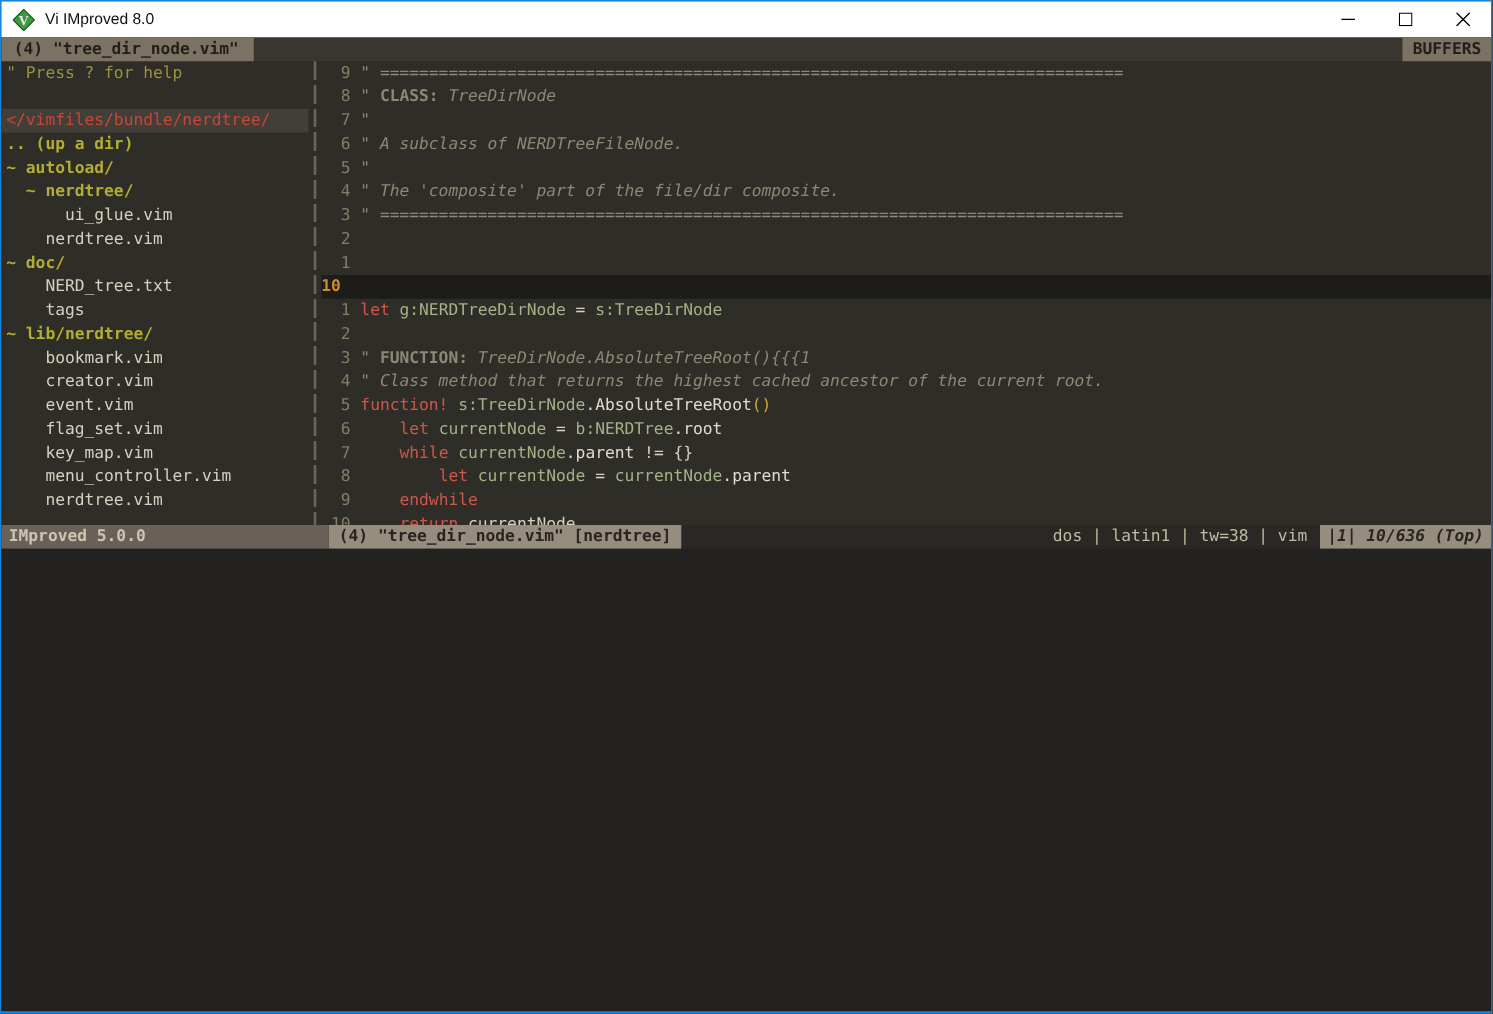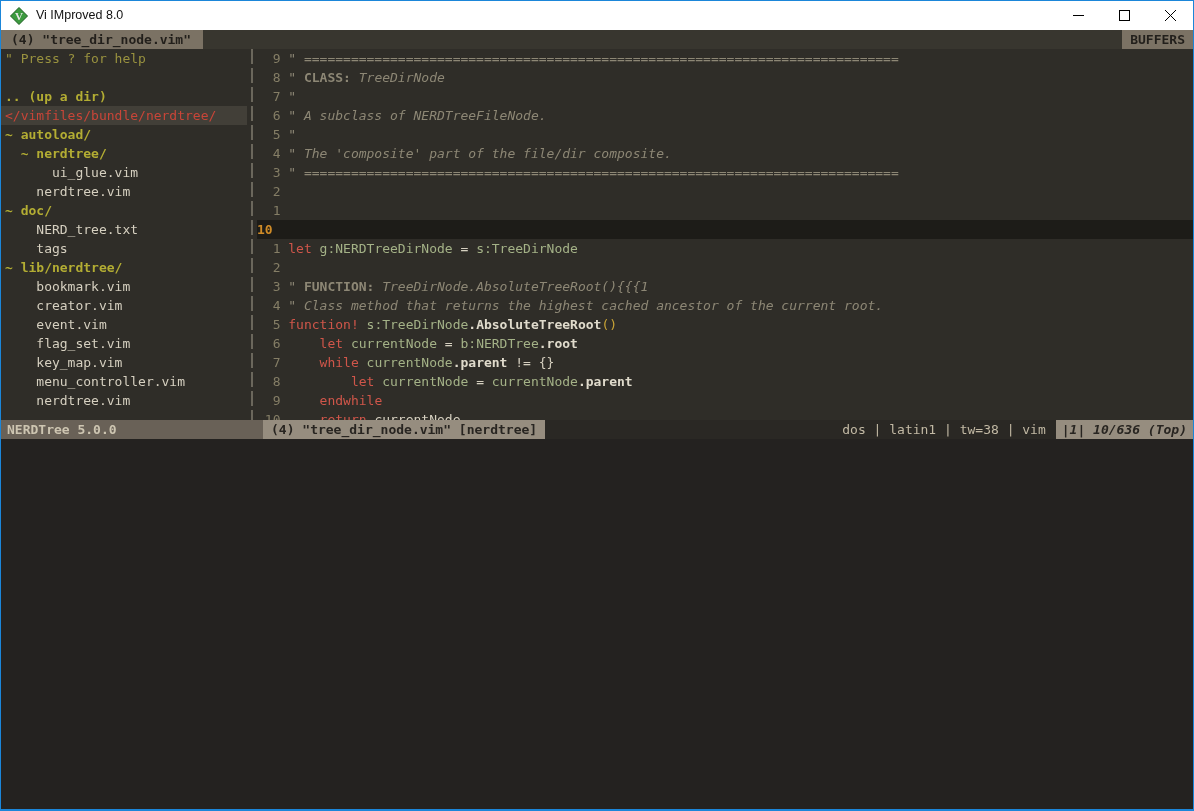--- a/index.html
+++ b/index.html
@@ -38,21 +38,21 @@
   .num{flex:none;width:3ch;text-align:right;margin-right:1ch;color:var(--linenr);}
   .num.curnum{text-align:left;color:var(--linenr_cursor);font-weight:bold;}
   .code{white-space:pre;}
   .seg-c{color:var(--comment);font-style:italic;}
   .seg-cb{color:var(--comment);font-weight:bold;}
   .seg-k{color:var(--keyword);}
   .seg-i{color:var(--ident);}
   .seg-f{color:var(--func);font-weight:bold;}
   .seg-p{color:var(--paren);}
   .seg-o{color:var(--plain);}
-  .seg-m{color:var(--method);font-weight:700;}
+  .seg-m{color:var(--method);font-weight:400;}
   .seg-cur{background:var(--cursor_bg);color:#1a1915;}
   
   .statusrow{height:19px;flex:none;display:flex;}
   .status-nc{width:256px;flex:none;background:var(--statusnc_bg);color:var(--statusnc_fg);font-weight:bold;padding-left:6px;white-space:pre;}
   .status-ed{flex:1;background:var(--status_strip_bg);display:flex;white-space:pre;}
   .badge{background:var(--badge_bg);color:var(--badge_fg);font-weight:bold;padding:0 8px;}
   .sright{color:var(--status_right_fg);margin-left:auto;padding-right:10px;}
   .badge.pos{padding:0 6px;font-style:italic;}
   
   .cmdline{flex:1;background:var(--cmdline_bg);}
@@ -93,22 +93,22 @@
   <div class="tabline">
     <div class="tab">(4) "tree_dir_node.vim"</div>
     <div class="tab-fill"></div>
     <div class="buffers">BUFFERS</div>
   </div>
 
   <div class="main">
     <div class="nerdtree" id="nt">
         <div class="nt-line nt-help">" Press ? for help</div>
         <div class="nt-line nt-blank"> </div>
+        <div class="nt-line nt-root">&lt;/vimfiles/bundle/nerdtree/</div>
         <div class="nt-line nt-up">.. (up a dir)</div>
-        <div class="nt-line nt-root">&lt;/vimfiles/bundle/nerdtree/</div>
         <div class="nt-line nt-dir">~ autoload/</div>
         <div class="nt-line nt-dir">  ~ nerdtree/</div>
         <div class="nt-line nt-file">      ui_glue.vim</div>
         <div class="nt-line nt-file">    nerdtree.vim</div>
         <div class="nt-line nt-dir">~ doc/</div>
         <div class="nt-line nt-file">    NERD_tree.txt</div>
         <div class="nt-line nt-file">    tags</div>
         <div class="nt-line nt-dir">~ lib/nerdtree/</div>
         <div class="nt-line nt-file">    bookmark.vim</div>
         <div class="nt-line nt-file">    creator.vim</div>
@@ -198,21 +198,21 @@
           <span class="code"><span class="seg-o">    </span><span class="seg-k">endwhile</span></span>
         </div>
         <div class="ed-line">
           <span class="num">10</span>
           <span class="code"><span class="seg-o">    </span><span class="seg-k">return</span><span class="seg-o"> currentNode</span></span>
         </div>
       </div>
   </div>
 
   <div class="statusrow">
-    <div class="status-nc">NERDTree 5.0.0</div>
+    <div class="status-nc">IMproved 5.0.0</div>
     <div class="status-ed">
       <span class="badge">(4) "tree_dir_node.vim" [nerdtree]</span>
       <span class="sright">dos | latin1 | tw=38 | vim</span>
       <span class="badge pos">|1| 10/636 (Top)</span>
     </div>
   </div>
 
   <div class="cmdline"></div>
 
 </div>

